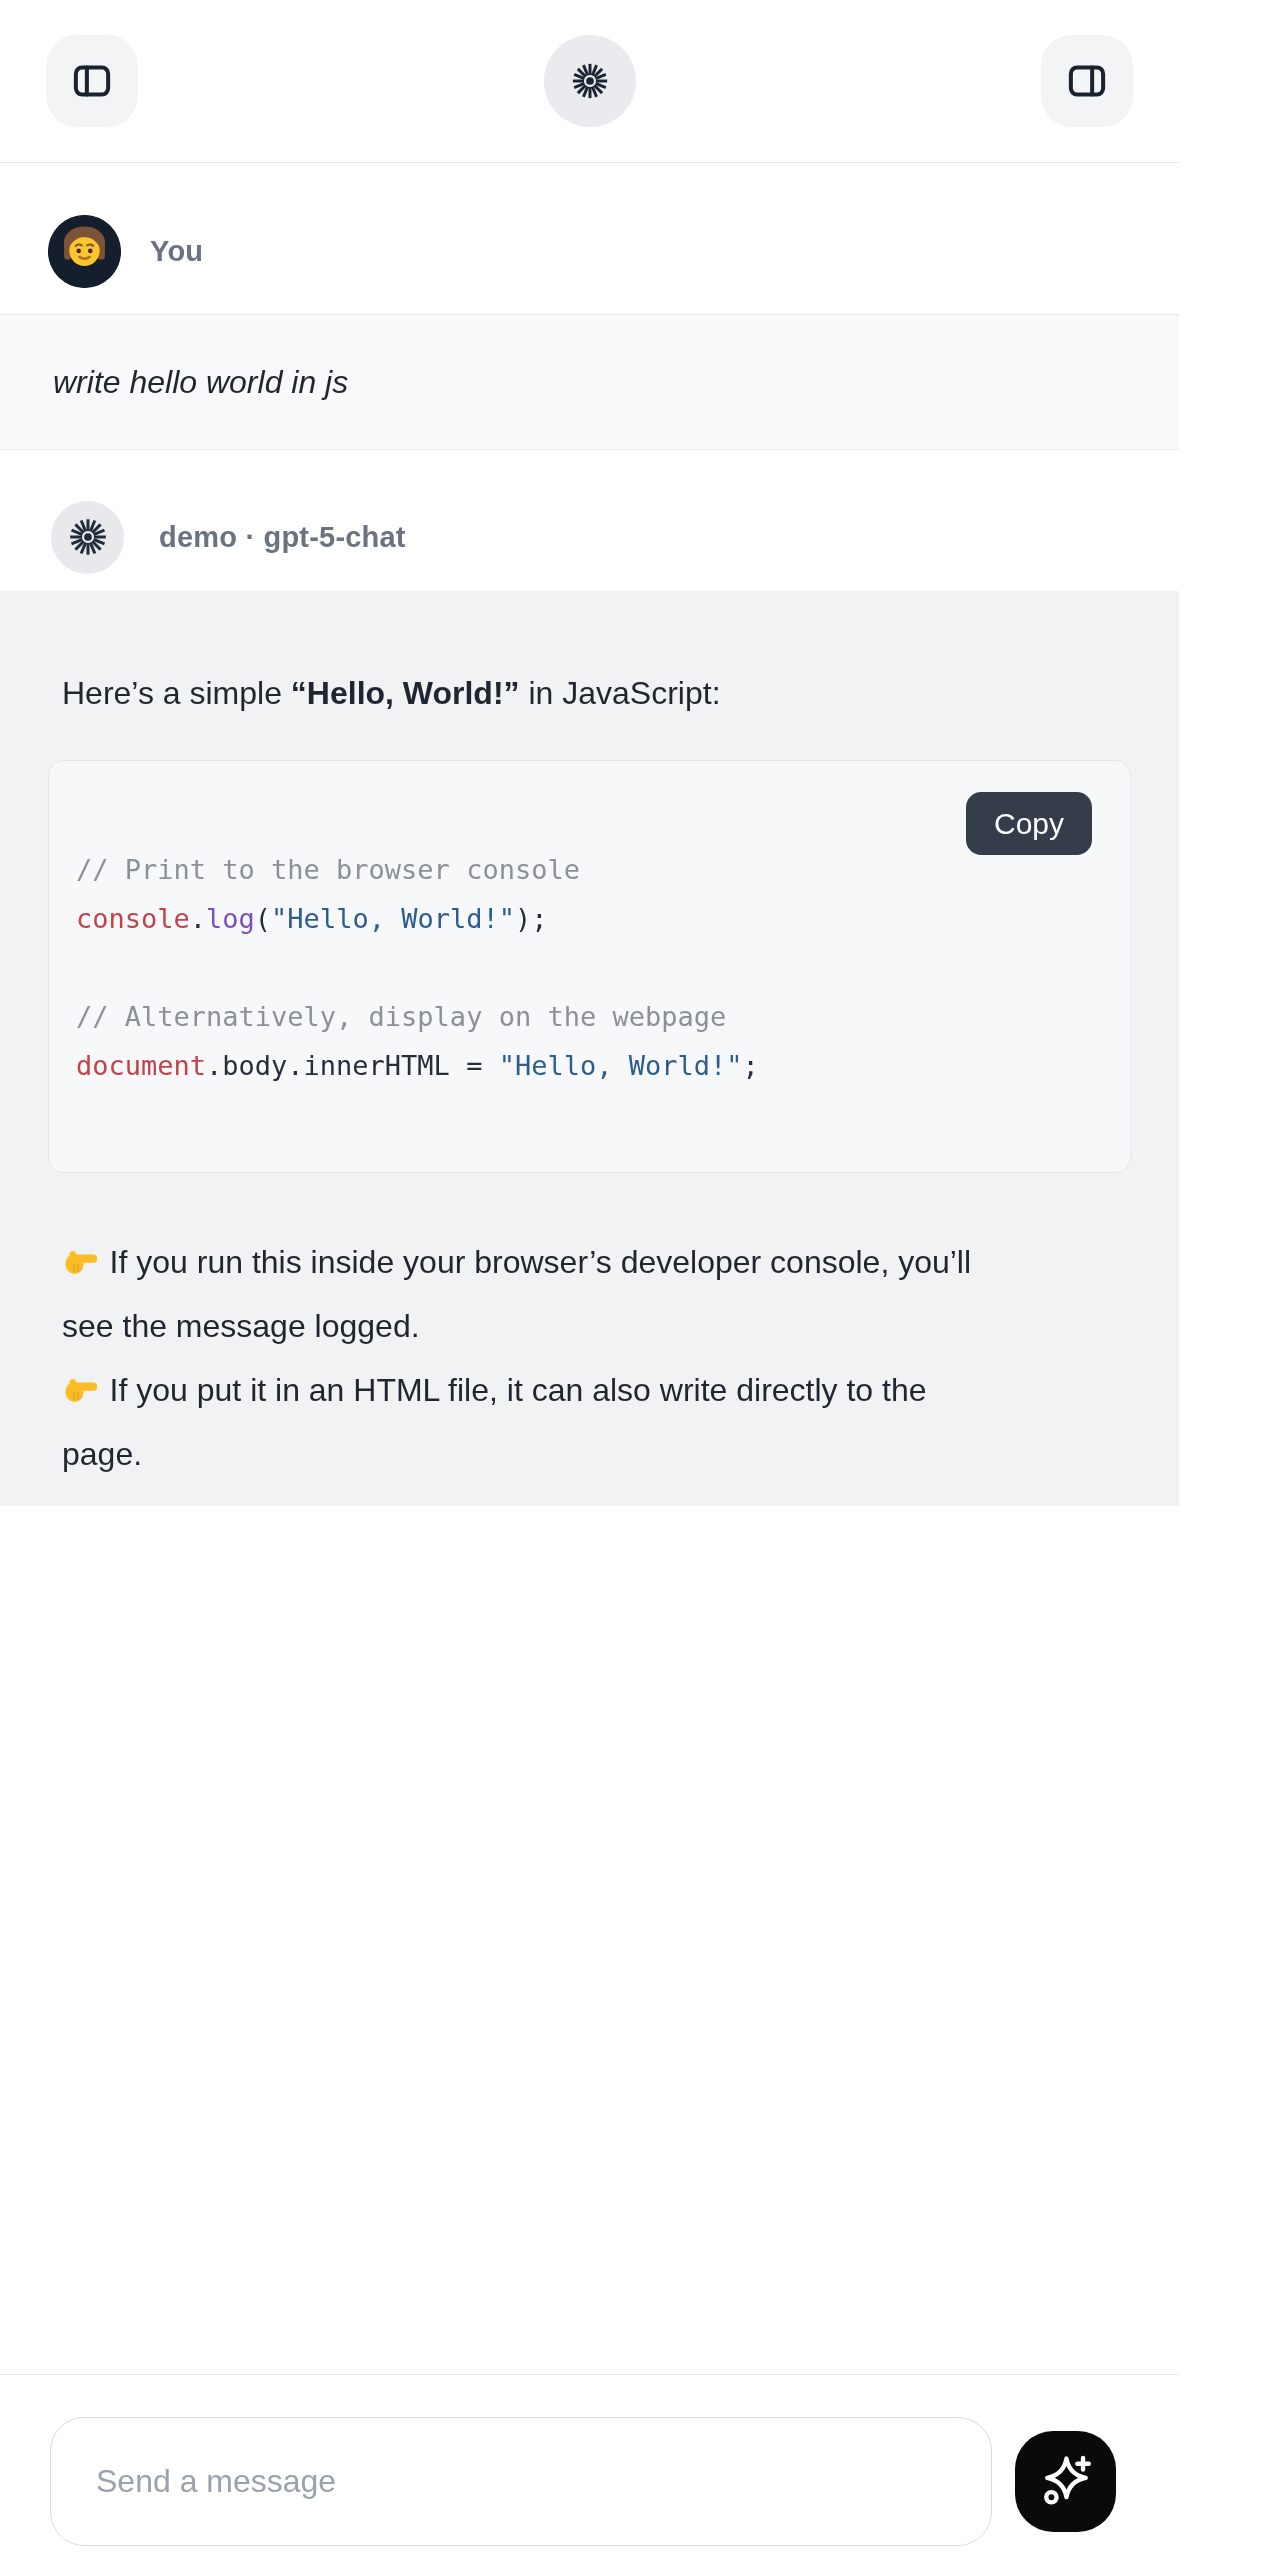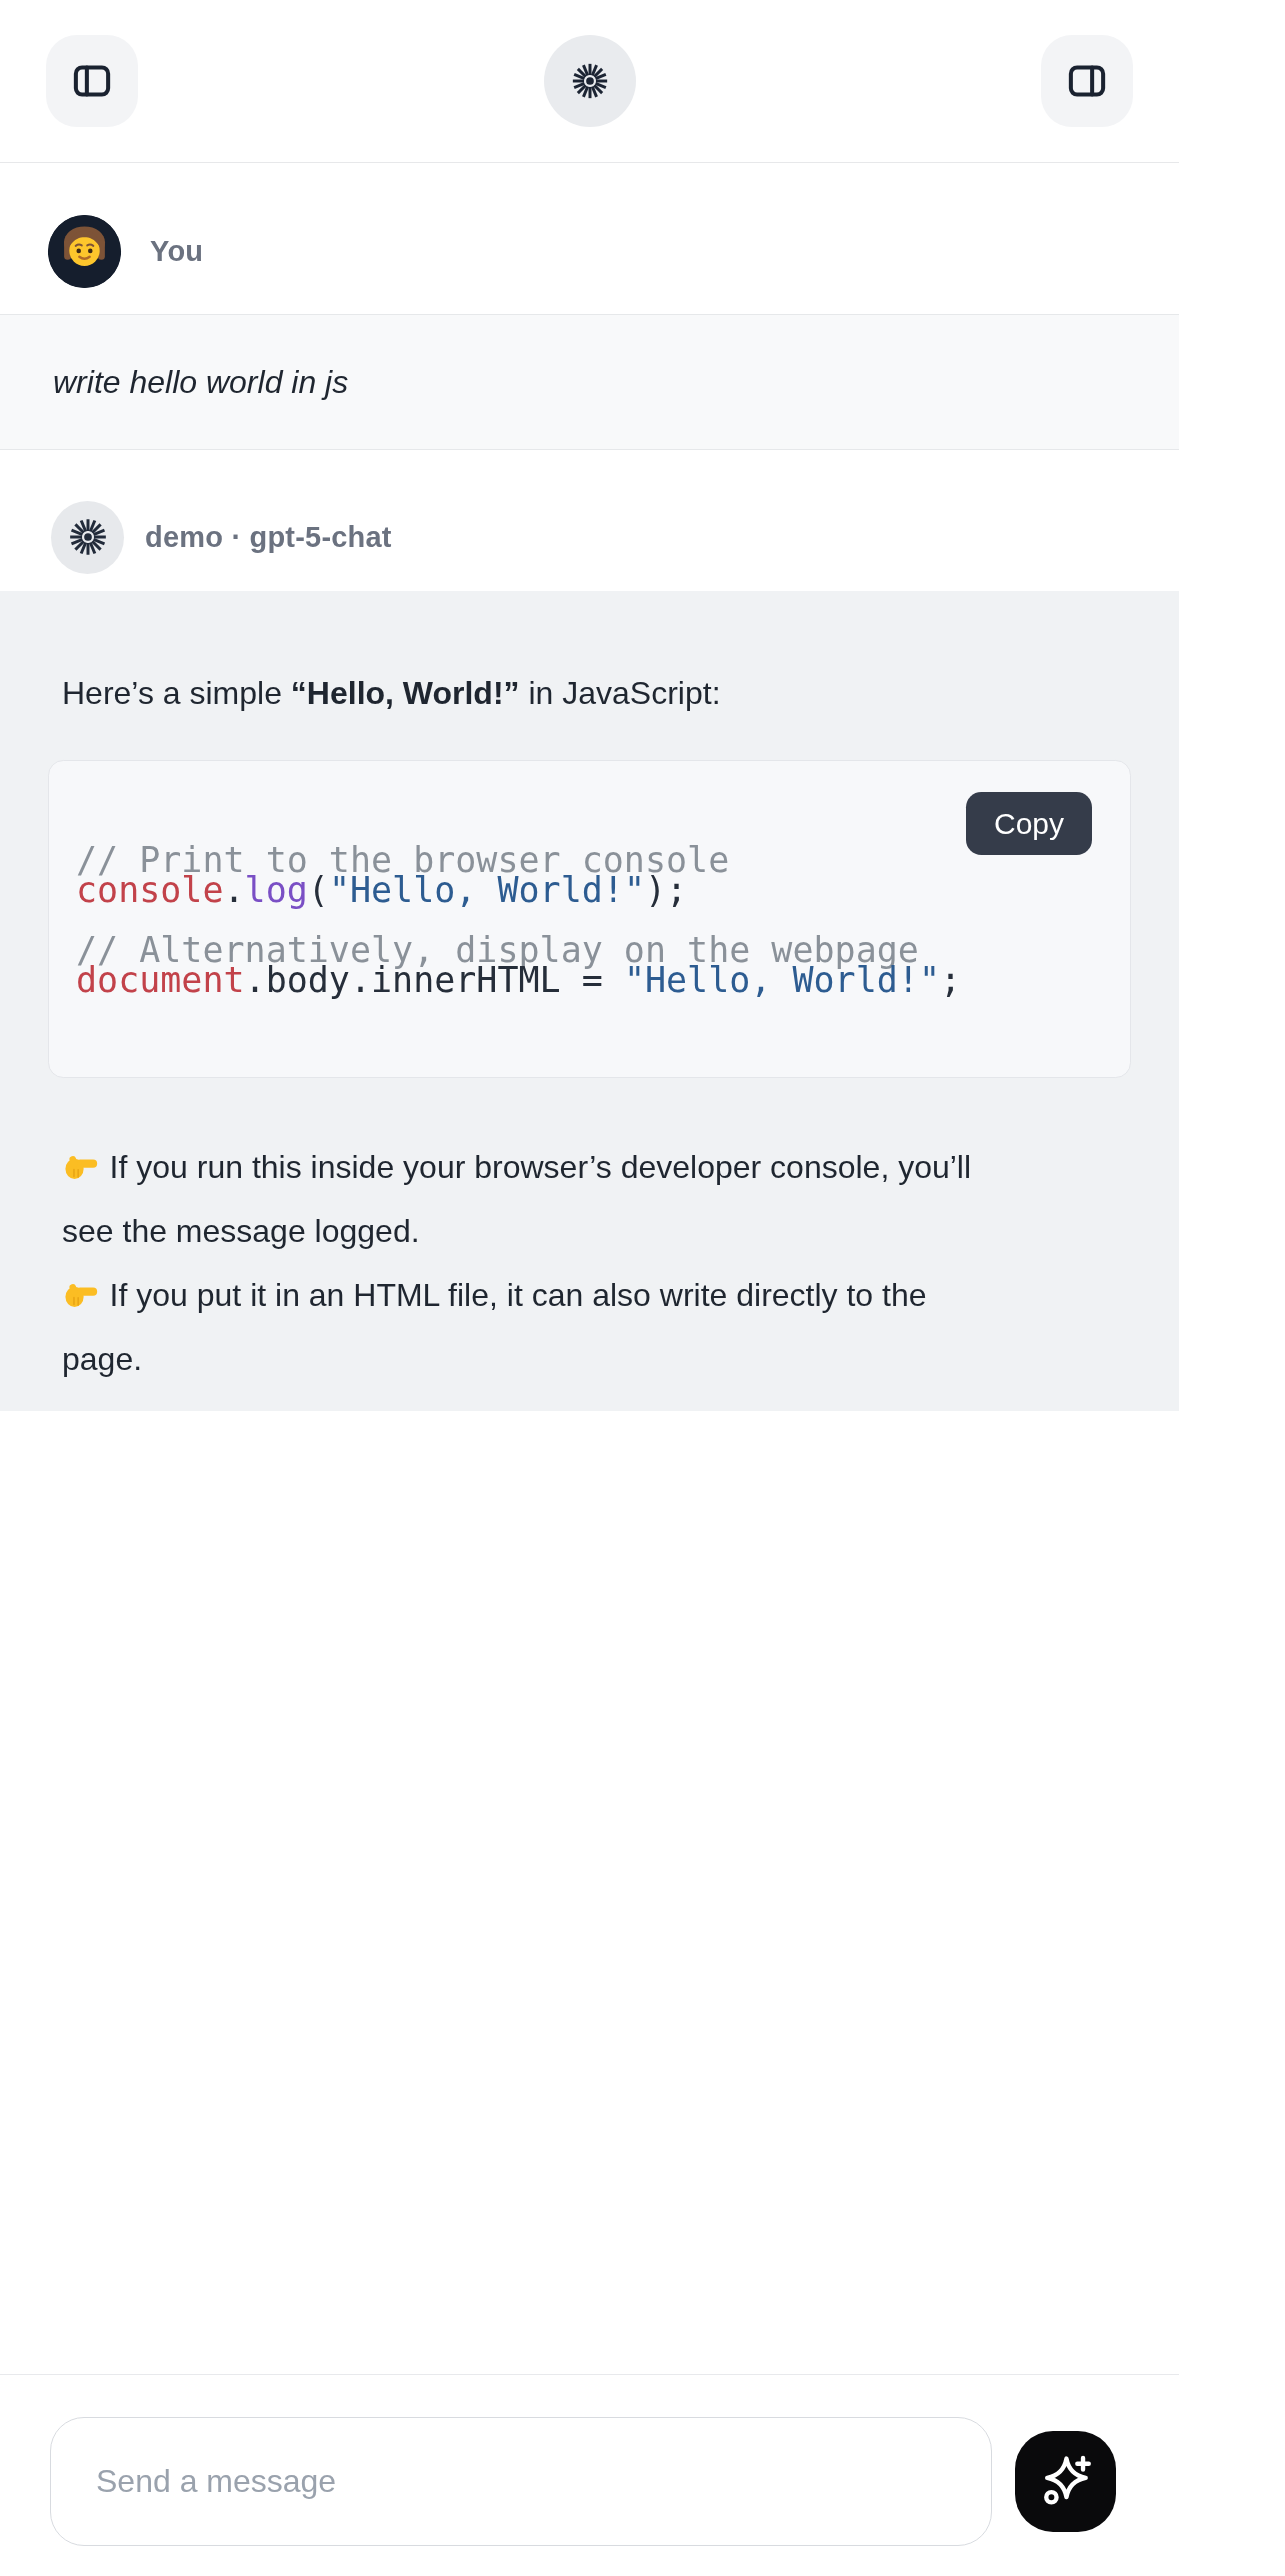--- a/index.html
+++ b/index.html
@@ -11,38 +11,38 @@
     padding:0 46px;background:#ffffff;border-bottom:1.9px solid #e7e8ea;}
   .hbtn{width:92px;height:92px;border:none;cursor:pointer;background:#f3f4f6;border-radius:31px;
     display:flex;align-items:center;justify-content:center;padding:0;}
   .hbtn.round{border-radius:50%;background:#e9ebee;}
   .hbtn svg{display:block;}
 
   
   .chat{flex:1 1 auto;overflow:hidden;background:#fff;}
   .msg-head{display:flex;align-items:center;box-sizing:border-box;}
   .msg-head.user{height:151px;padding:25px 0 0 48px;gap:29px;}
-  .msg-head.bot{height:141px;padding:33px 0 0 51px;gap:21px;}
+  .msg-head.bot{height:141px;padding:33px 0 0 51px;gap:35px;}
   .avatar{width:73px;height:73px;border-radius:50%;flex:none;display:flex;align-items:center;justify-content:center;overflow:hidden;}
   .avatar.user{background:#151e2d;}
   .avatar.bot{background:#e7e9ec;}
   .sender{font-size:29px;font-weight:700;color:#6b7280;letter-spacing:0.2px;}
 
   .user-band{height:136px;box-sizing:border-box;background:#f8f9fa;border-top:1.9px solid #e6e8ea;border-bottom:1.9px solid #e6e8ea;
     display:flex;align-items:center;padding:0 53px;font-size:32px;color:#1f2630;font-style:italic;}
 
   .bot-band{background:#f0f2f4;box-sizing:border-box;padding:56px 48px 5.7px 48px;font-size:32px;line-height:64px;color:#1f2630;}
   .bot-band p{margin:14px;}
   .bot-band .tips{margin-top:57px;white-space:pre-line;}
   .bot-band .question{margin-top:63px;white-space:pre-line;}
   .hand{vertical-align:-6.7px;margin-right:9.6px;}
 
   
   .codeblock{position:relative;margin-top:35px;background:#f7f8fa;border:1.9px solid #e4e6ea;border-radius:15.3px;box-sizing:border-box;}
-  .codeblock pre{margin:0;padding:84px 27px 82px 27px;font-family:"DejaVu Sans Mono",monospace;font-size:35px;line-height:30px;color:#262e3a;}
+  .codeblock pre{margin:0;padding:84px 27px 82px 27px;font-family:"DejaVu Sans Mono",monospace;font-size:27px;line-height:49px;color:#262e3a;}
   .tok-comment{color:#8a9199;}
   .tok-red{color:#c2424a;}
   .tok-purple{color:#7a4fc5;}
   .tok-string{color:#2d5c91;}
   .tok-plain{color:#262e3a;}
   .copy-btn{position:absolute;top:31px;right:38px;width:126px;height:63px;border:none;cursor:pointer;border-radius:15.3px;
     background:#353c4a;color:#ffffff;font-family:"Liberation Sans",sans-serif;font-size:30px;
     display:flex;align-items:center;justify-content:center;}
 
   

